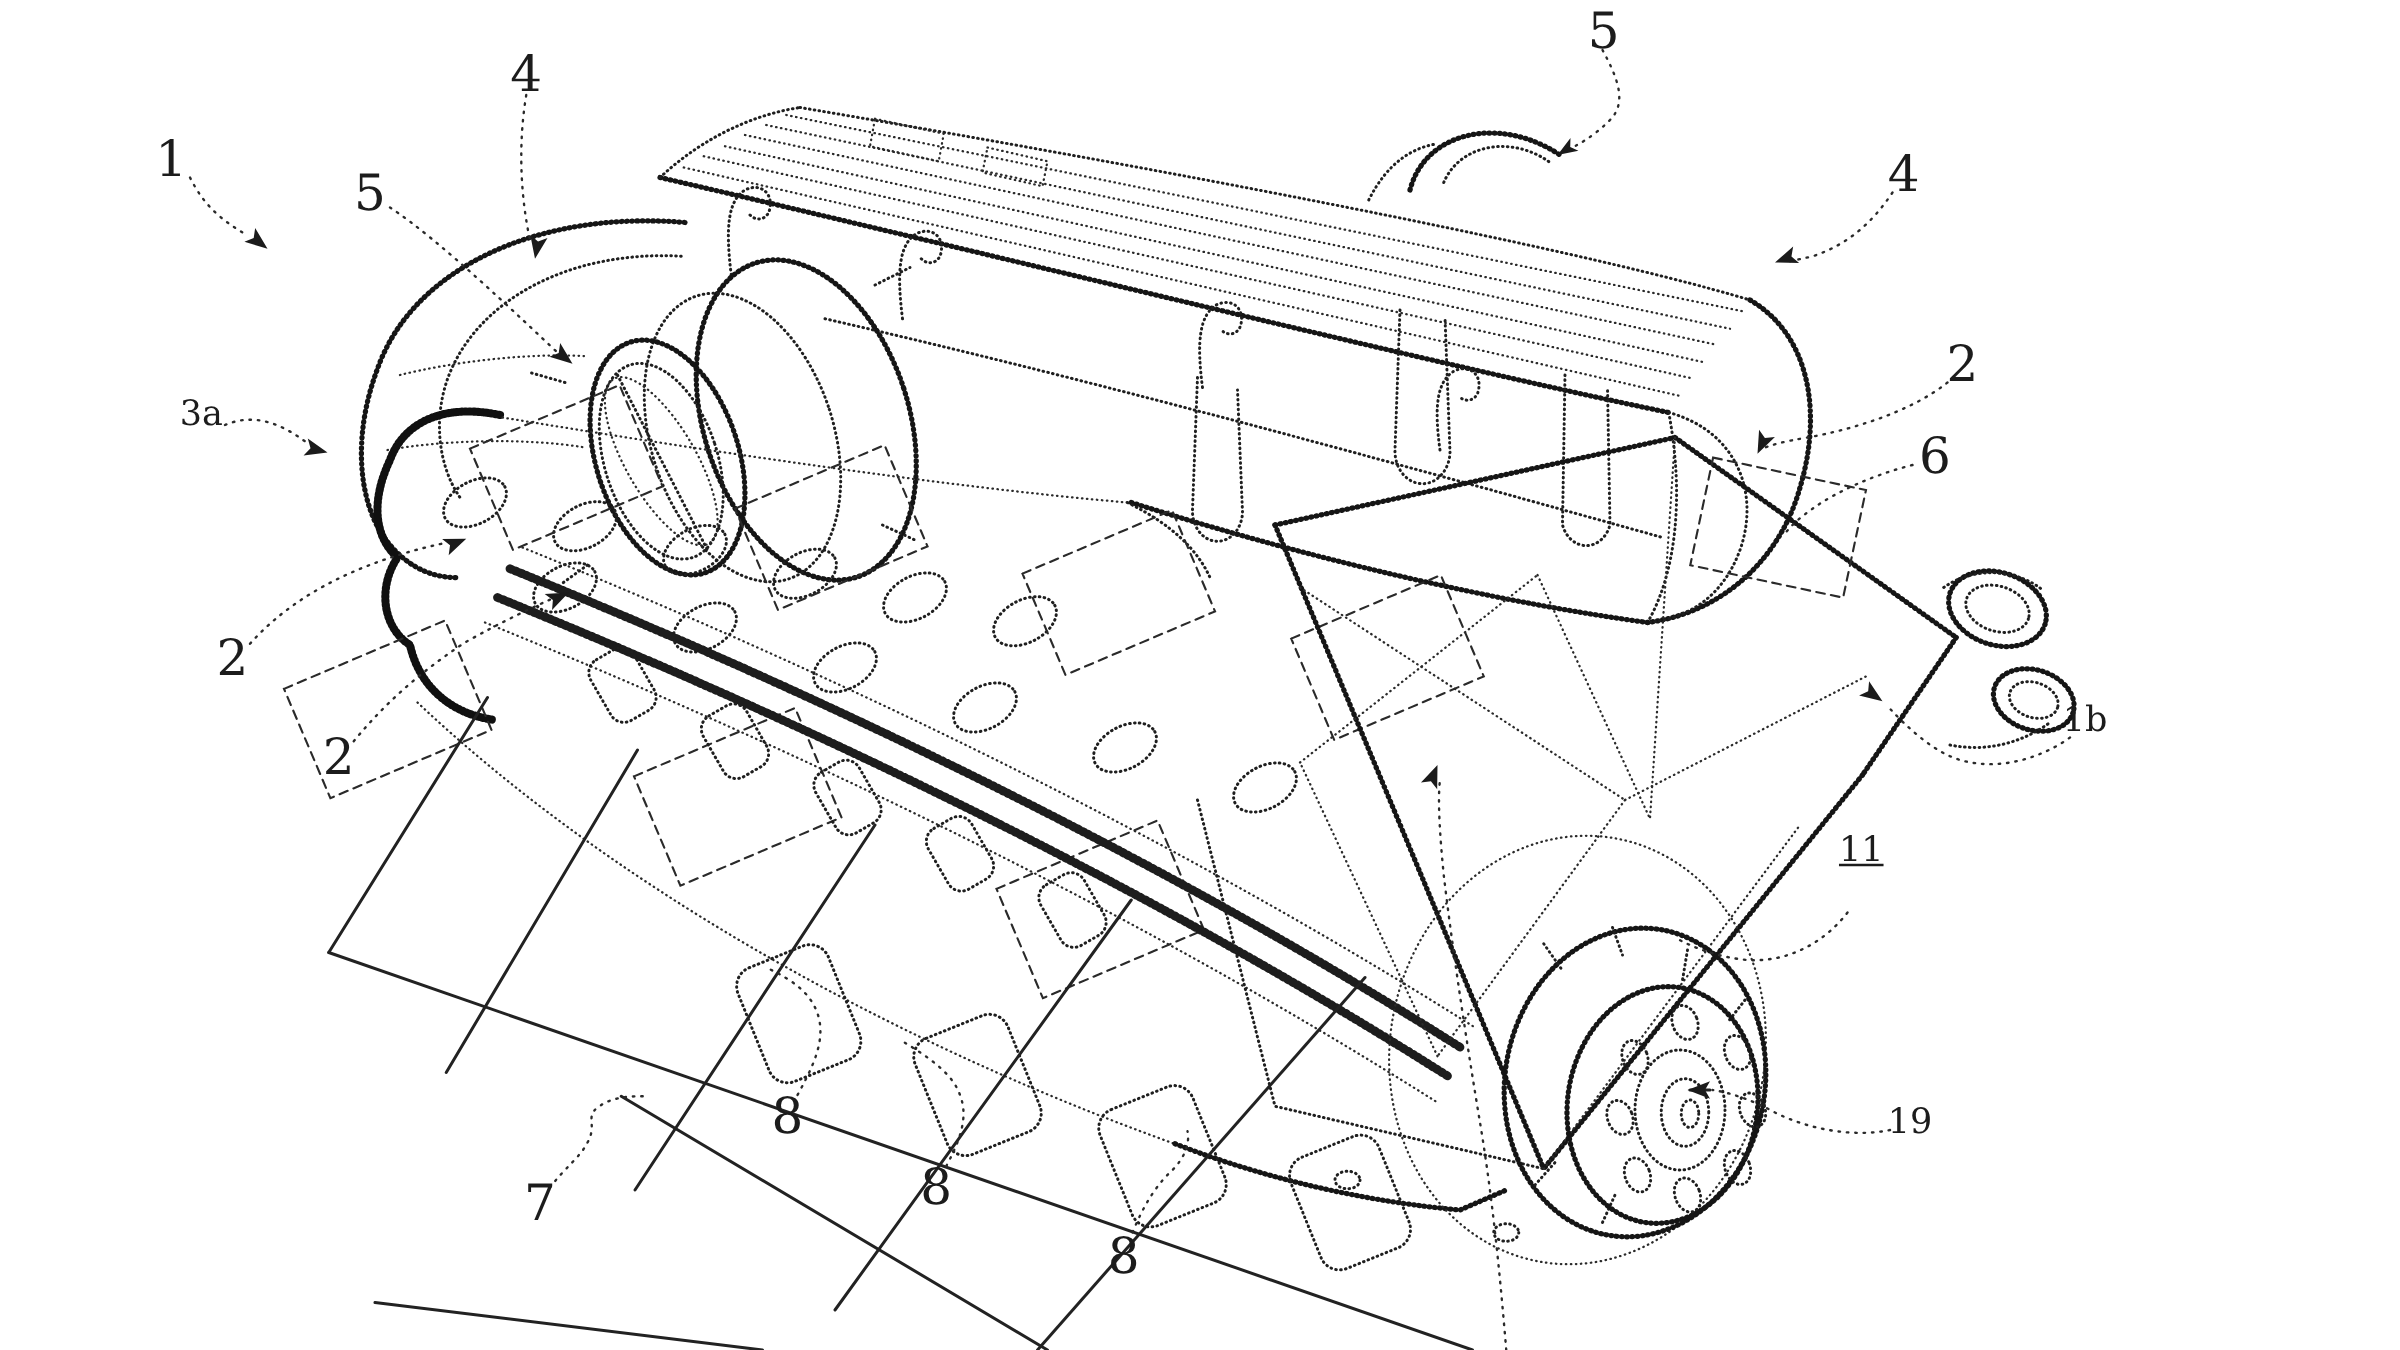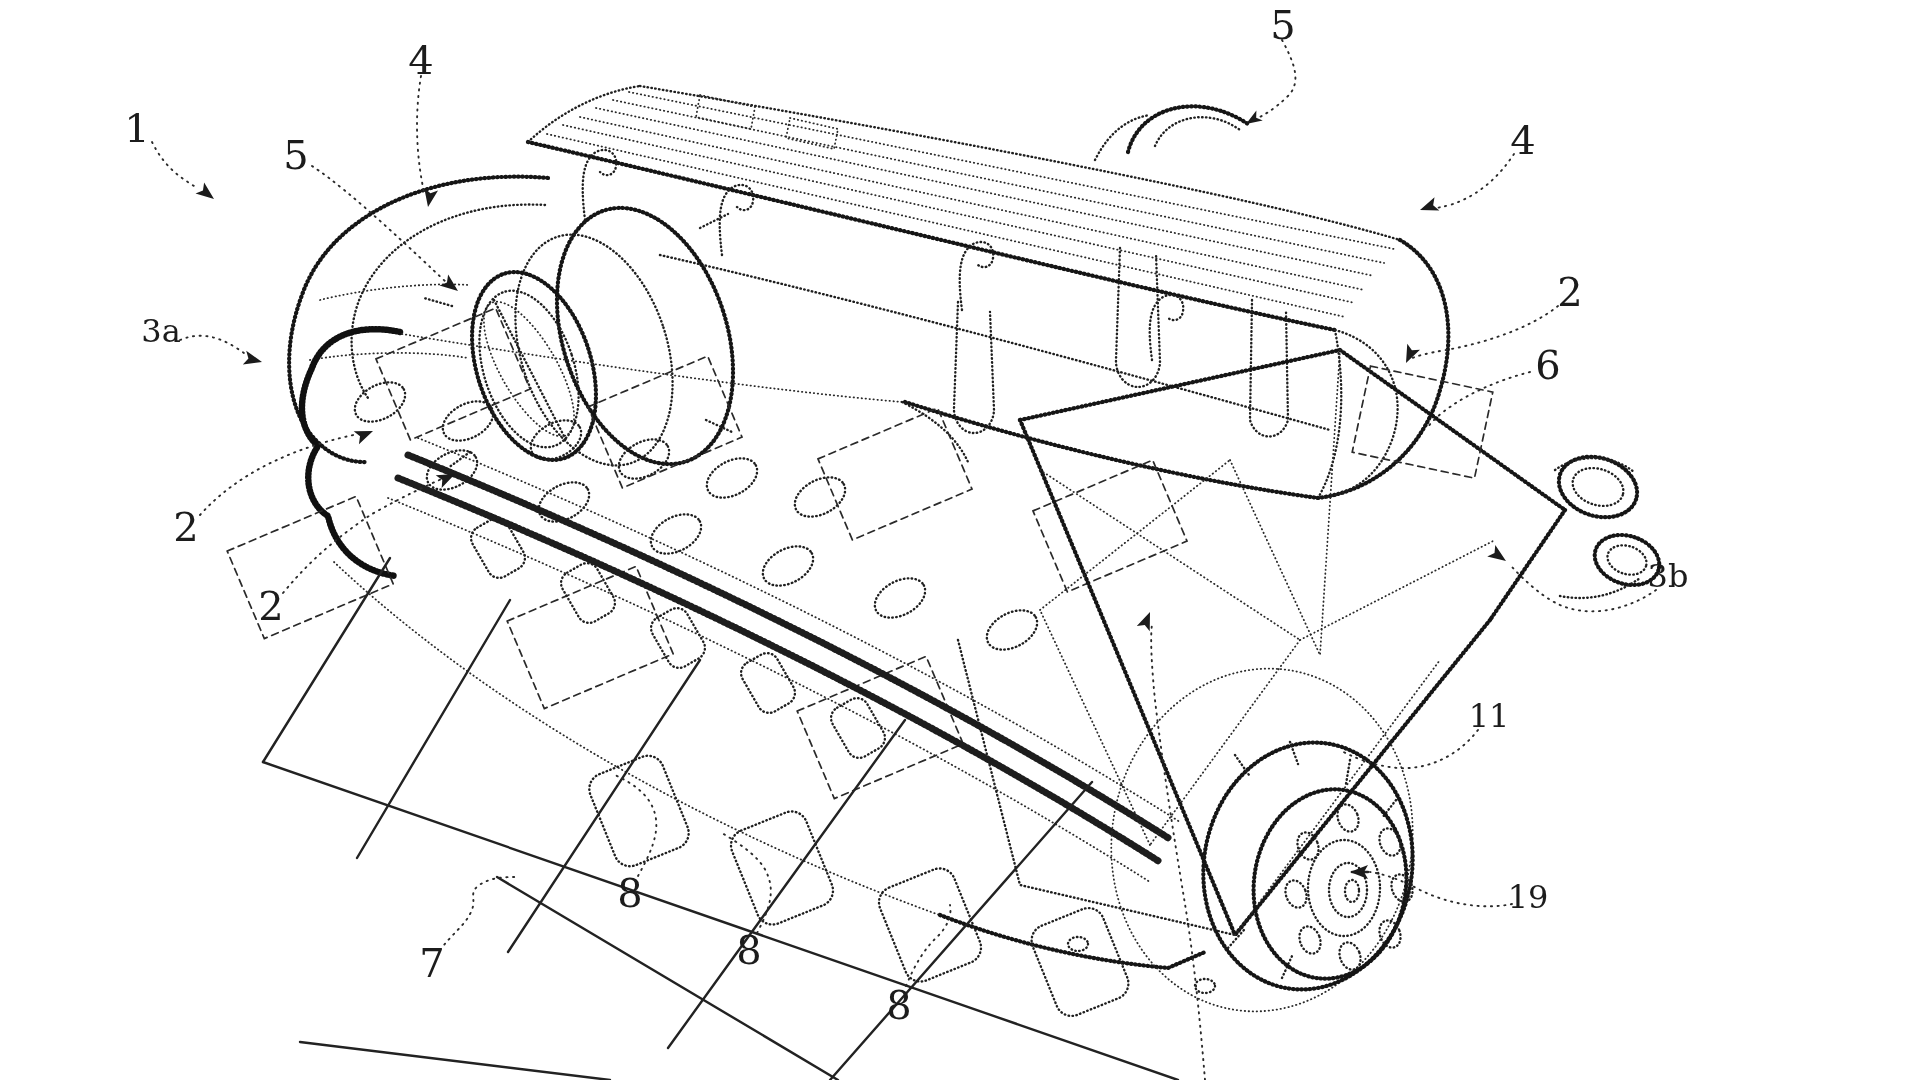--- a/index.html
+++ b/index.html
@@ -11,21 +11,21 @@
   .lnt {fill:none;stroke:#2a2a2a;stroke-width:1.8;stroke-linecap:round;stroke-dasharray:.4 3.6;}
   .lnb {fill:none;stroke:#151515;stroke-width:4.2;stroke-linecap:round;stroke-dasharray:.6 3.6;}
   .lnk {fill:none;stroke:#101010;stroke-width:6.5;stroke-linecap:round;stroke-dasharray:.8 2.6;}
   .dash{fill:none;stroke:#2a2a2a;stroke-width:1.7;stroke-linecap:round;stroke-dasharray:7 5;}
   .dot {fill:none;stroke:#2a2a2a;stroke-width:1.9;stroke-linecap:round;stroke-dasharray:1.2 5.5;}
   .sld {fill:none;stroke:#222222;stroke-width:2.4;stroke-linecap:round;}
   .arr {fill:#1b1b1b;stroke:none;}
   .hat {fill:none;stroke:#1d1d1d;stroke-width:7;stroke-linecap:round;stroke-dasharray:1.5 3;}
   .callout{position:absolute;transform:translate(-50%,-50%);color:#1c1c1c;
            font-size:40px;line-height:1;white-space:nowrap;user-select:none;}
-  .callout.small{font-size:32px;}
+  .callout.small{font-size:28px;}
 </style>
 </head>
 <body>
 
 <div class="stage">
 
 <svg width="1920" height="1080" viewBox="0 0 1920 1080">
 
   <g>
     <path class="lnb" d="M 528,142 C 800,205 1150,292 1335,330"></path>
@@ -238,22 +238,22 @@
       <div class="callout" style="left: 137px; top: 128px;">1</div>
       <div class="callout" style="left: 421px; top: 60px;">4</div>
       <div class="callout" style="left: 296px; top: 155px;">5</div>
       <div class="callout" style="left: 1283px; top: 25px;">5</div>
       <div class="callout" style="left: 1523px; top: 140px;">4</div>
       <div class="callout" style="left: 1570px; top: 292px;">2</div>
       <div class="callout" style="left: 1548px; top: 365px;">6</div>
       <div class="callout small" style="left: 161px; top: 331px;">3a</div>
       <div class="callout" style="left: 186px; top: 527px;">2</div>
       <div class="callout" style="left: 271px; top: 606px;">2</div>
-      <div class="callout small" style="left: 1668px; top: 576px;">3b</div>
-      <div class="callout small" style="left: 1489px; top: 716px;">11</div>
+      <div class="callout small" style="left: 1668px; top: 576px;">1b</div>
+      <div class="callout small" style="left: 1489px; top: 680px; text-decoration: underline;">11</div>
       <div class="callout small" style="left: 1528px; top: 897px;">19</div>
       <div class="callout" style="left: 432px; top: 963px;">7</div>
       <div class="callout" style="left: 630px; top: 893px;">8</div>
       <div class="callout" style="left: 749px; top: 950px;">8</div>
       <div class="callout" style="left: 899px; top: 1005px;">8</div>
     </div>
 
 </div>
 
 </body></html>

